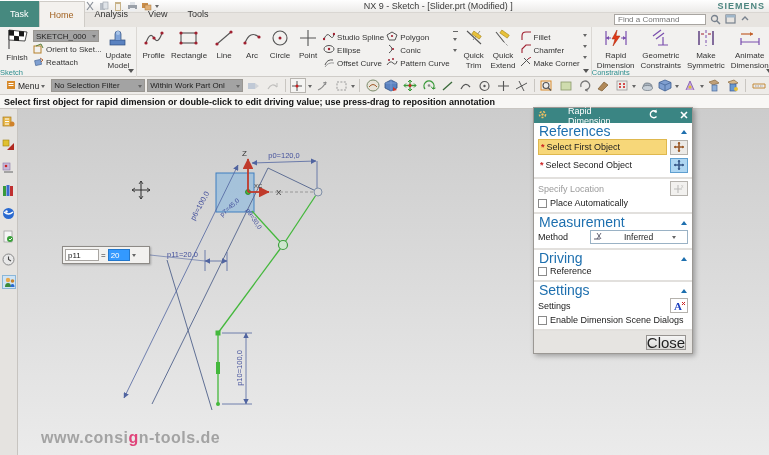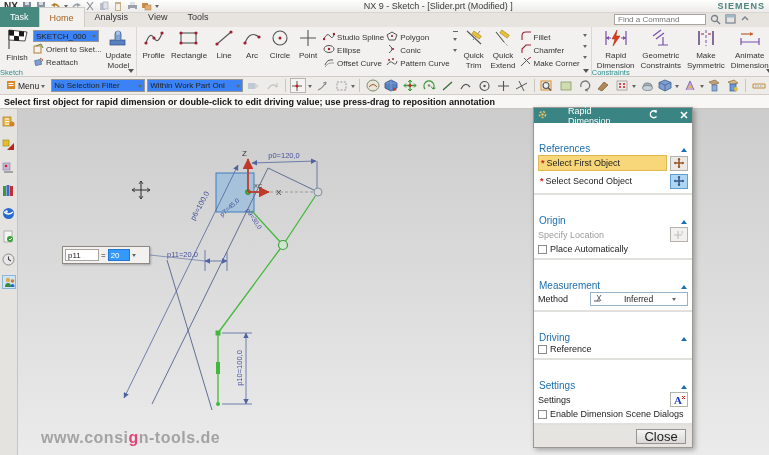--- a/index.html
+++ b/index.html
@@ -8,35 +8,35 @@
   .abs{position:absolute}
   
   .titlebar{top:0;left:0;width:769px;height:13px;background:linear-gradient(#fefefe,#ecebe9);border-bottom:1px solid #d9d6d2;display:flex;align-items:center;padding:0 4px}
   .nxlogo{font-weight:bold;font-size:10px;color:#2e2e2e;letter-spacing:0;margin-right:4px}
   .qa{display:flex;align-items:center;gap:3px}
   .qa .qi{width:11px;height:10px;display:flex;align-items:center;justify-content:center}
   .ttl{flex:1;text-align:center;font-size:9px;color:#3a3a3a}
   .brand{font-weight:bold;font-size:9px;color:#4d8680;letter-spacing:1px}
   
   .tabrow{top:13px;left:0;width:769px;height:14px;background:#e7e4e0;display:flex;align-items:flex-end}
-  .tab{height:20px;padding:0 10px;display:flex;align-items:center;font-size:9px;color:#333}
+  .tab{height:26px;padding:0 10px;display:flex;align-items:center;font-size:9px;color:#333}
   .tab.task{background:#46897f;color:#fff}
   .tab.active{background:#f3f1ee;color:#a05f1d;border:1px solid #cfccc7;border-bottom:none}
   .findwrap{margin-left:auto;display:flex;align-items:flex-start;gap:4px;padding-right:19px}
   .findbox{width:92px;height:11px;font-size:8px;border:1px solid #a8a5a1;background:#fff;padding:0 3px;color:#777;font-family:"Liberation Sans",sans-serif}
   
   .ribbon{top:27px;left:0;width:769px;height:50px;background:#f2f1ef;border-bottom:1px solid #cfccc8;display:flex}
   .grp{position:relative;height:50px;border-right:1px solid #dbd8d4;display:flex;align-items:flex-start;padding:1px 3px 10px 3px;gap:2px}
   .grplabel{position:absolute;bottom:0;left:0;right:20px;font-size:7.5px;color:#2e8f8f}
   .grpcorner{position:absolute;bottom:1px;right:2px}
   .bigbtn{display:flex;flex-direction:column;align-items:center;font-size:8px;color:#333;padding:0 2px;line-height:9px;text-align:center}
   .bigbtn .lbl{margin-top:1px;white-space:nowrap}
   .smallrow{display:flex;align-items:center;gap:2px;font-size:8px;color:#333;height:12px;white-space:nowrap}
   .col{display:flex;flex-direction:column;justify-content:flex-start;gap:1px}
-  .sel{background:#3b82f6;border:1px solid #9a9792;height:12px;display:flex;align-items:center;font-size:8px;padding:0 2px;color:#222;gap:2px}
+  .sel{background:#a3a3a3;border:1px solid #9a9792;height:12px;display:flex;align-items:center;font-size:8px;padding:0 2px;color:#222;gap:2px}
   .sel .txt{flex:1;white-space:nowrap;overflow:hidden}
   .td{width:0;height:0;border:3px solid transparent;border-top:4px solid #555;display:inline-block;margin-top:3px}
   .tds{width:0;height:0;border:2.5px solid transparent;border-top:3.5px solid #666;display:inline-block;margin-top:3px}
   .dash{display:inline-block;width:5px;height:1px;background:#666}
   .arrcol{display:flex;flex-direction:column;align-items:center;gap:3px;padding:3px 1px}
   
   .selbar{top:77px;left:0;width:769px;height:18px;background:#eeece9;border-bottom:1px solid #d1cec9;display:flex;align-items:center;padding:0 2px;gap:2px}
   .menubtn{display:flex;align-items:center;gap:2px;font-size:8.5px;padding:1px 3px;border:1px solid transparent}
   .tb{width:17px;height:15px;display:flex;align-items:center;justify-content:center}
   .vsep{width:1px;height:13px;background:#c9c6c1;margin:0 2px}
@@ -52,35 +52,35 @@
   
   .diminput{top:246px;left:62px;width:88px;height:18px;background:#f2f1ef;border:1px solid #8d8a86;display:flex;align-items:center;padding:0 2px;gap:2px;box-shadow:1px 1px 2px rgba(0,0,0,.25);z-index:5}
   .diminput .nm{width:34px;height:12px;background:#fff;border:1px solid #a8a5a1;font-size:8px;display:flex;align-items:center;padding:0 2px}
   .diminput .eq{font-size:8px}
   .diminput .vl{width:22px;height:12px;background:#3399ff;color:#fff;border:1px solid #2277cc;font-size:8px;display:flex;align-items:center;padding:0 2px}
   
   .dlg{top:107px;left:533px;width:160px;z-index:10;border:1px solid #9b9894;background:#e6e4e1;box-shadow:2px 2px 5px rgba(0,0,0,.3)}
   .dlghead{height:15px;background:#3a8583;display:flex;align-items:center;color:#fff;padding:0 3px;gap:20px}
   .dlghead .t{flex:1;font-size:9px}
   .sect{background:#fff;border-bottom:2px solid #e2e0dd;padding:1px 0 3px 0}
-  .secthead{display:flex;align-items:flex-end;height:30px;padding:0 5px;color:#1d6fae;font-size:10px}
+  .secthead{display:flex;align-items:center;height:14px;padding:0 5px;color:#1d6fae;font-size:14px}
   .secthead .sp{flex:1}
   .chev{width:0;height:0;border:3.5px solid transparent;border-bottom:4.5px solid #1d6fae;margin-bottom:2px}
   .row{display:flex;align-items:center;padding:1px 4px;gap:3px;font-size:9px;color:#222}
   .row .grow{flex:1}
   .ast{color:#c22;font-weight:bold}
   .selrow{height:16px;display:flex;align-items:center;gap:2px;padding:0 2px;flex:1}
   .selrow.hl{background:#f7d779;border:1px solid #dfb84e}
   .ibtn{width:18px;height:15px;border:1px solid #b5b2ad;background:#eceae7;display:flex;align-items:center;justify-content:center}
   .ibtn.hl{background:#aed6f2;border:1px solid #5f9fd0}
   .cb{width:9px;height:9px;background:#fff;border:1px solid #8a8a8a;display:inline-block}
   .gray{color:#9b9b9b}
   .drop{flex:0 0 98px;height:14px;background:#fff;border:1px solid #9ab2c5;display:flex;align-items:center;font-size:8.5px;padding:0 2px;gap:19px}
   .dlgfoot{height:22px;display:flex;align-items:center;justify-content:flex-end;padding:0 6px;background:#e6e4e1}
-  .closebtn{width:50px;height:15px;background:linear-gradient(#f5f5f5,#d9d8d6);border:1px solid #969390;font-size:13px;display:flex;align-items:center;justify-content:center;color:#222}
+  .closebtn{width:40px;height:15px;background:linear-gradient(#f5f5f5,#d9d8d6);border:1px solid #969390;font-size:15px;display:flex;align-items:center;justify-content:center;color:#222}
 </style>
 </head>
 <body>
 
 <div class="abs titlebar">
   <span class="nxlogo">NX</span>
   <span class="qa">
     <span class="qi">
         <svg width="10" height="10">
           <rect x="1" y="1" width="8" height="8" fill="#7d8796"></rect>
@@ -762,25 +762,20 @@
       <span class="ibtn hl">
           <svg width="12" height="12">
             <path d="M6 1 L6 11 M1 6 L11 6" stroke="#3a5a8a" stroke-width="1.6"></path>
             <path d="M6 1 L4.5 3 L7.5 3z M6 11 L4.5 9 L7.5 9z M1 6 L3 4.5 L3 7.5z M11 6 L9 4.5 L9 7.5z" fill="#3a5a8a"></path>
           </svg>
         </span>
     </div>
   </div>
 
   <div class="sect">
-    <div class="secthead">
-        <span>Origin</span>
-        <span class="sp"></span>
-        <span class="chev"></span>
-      </div>
     <div class="row">
         <span class="grow gray">Specify Location</span>
       <span class="ibtn" style="background:#f2f1ef">
           <svg width="12" height="12" opacity="0.5">
             <path d="M5 2 L5 10 M1 6 L9 6" stroke="#888" stroke-width="1.1"></path>
             <text x="8" y="5" font-size="5" fill="#888">x</text>
           </svg>
         </span>
     </div>
     <div class="row">

